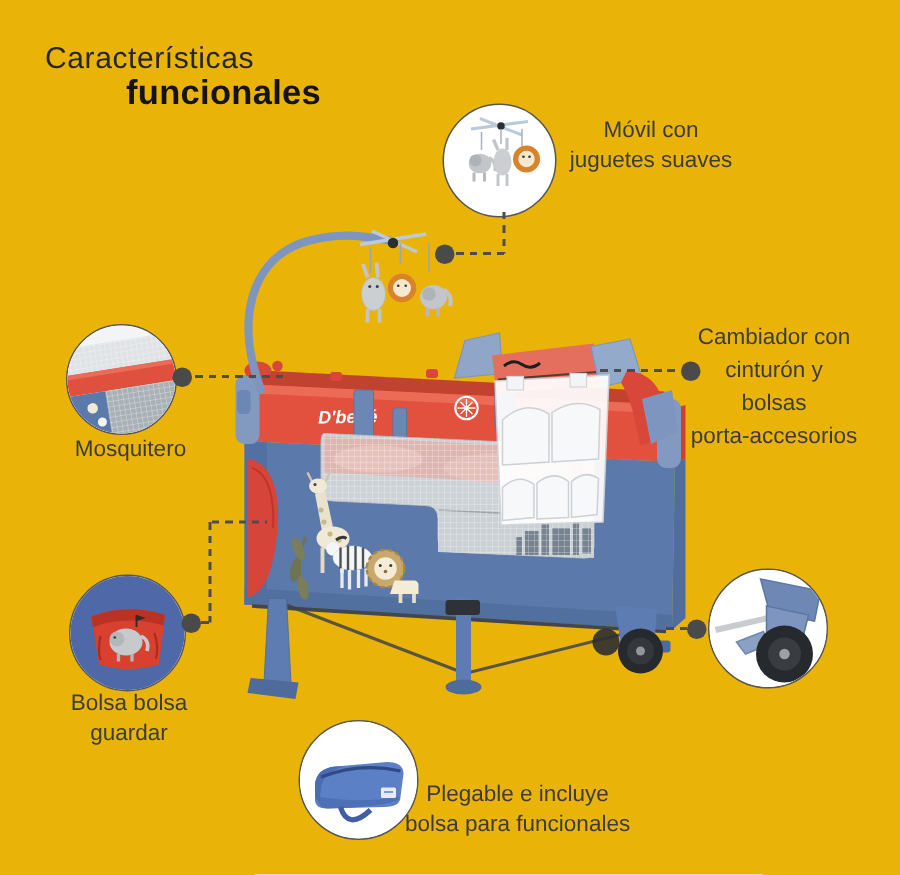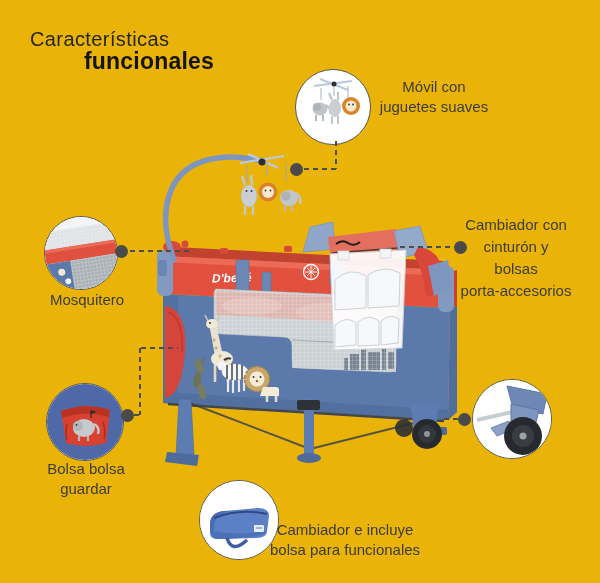--- a/index.html
+++ b/index.html
@@ -322,17 +322,17 @@
     <div>Mosquitero</div>
   </div>
 
   <div class="callout" style="left:31px;top:459px;width:110px;">
     <div>Bolsa bolsa</div>
     <div>guardar</div>
   </div>
 
 
   <div class="callout" style="left:270px;top:520px;width:150px;">
-    <div>Cambiador e incluye</div>
+    <div>Plegable e incluye</div>
     <div>bolsa para funcionales</div>
   </div>
 
 </div>
 
 </body></html>

